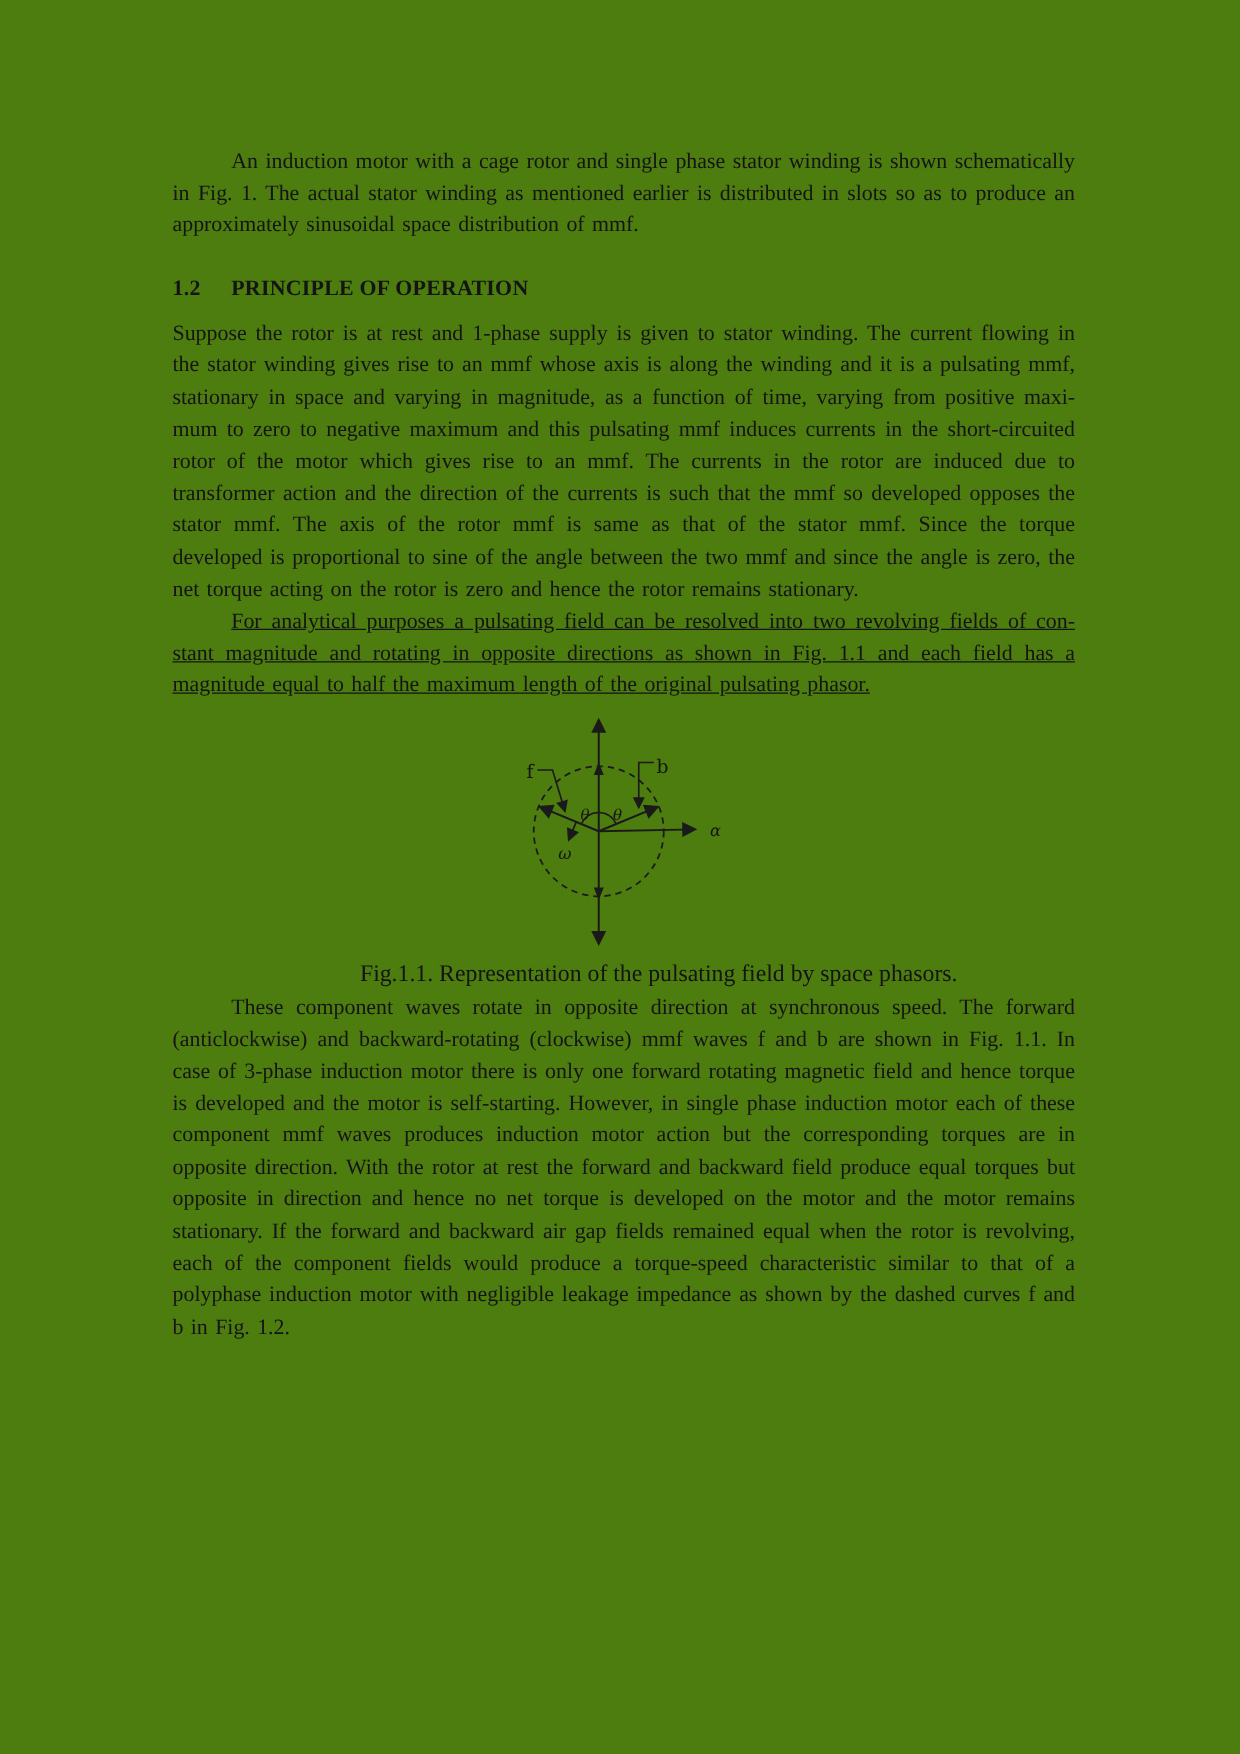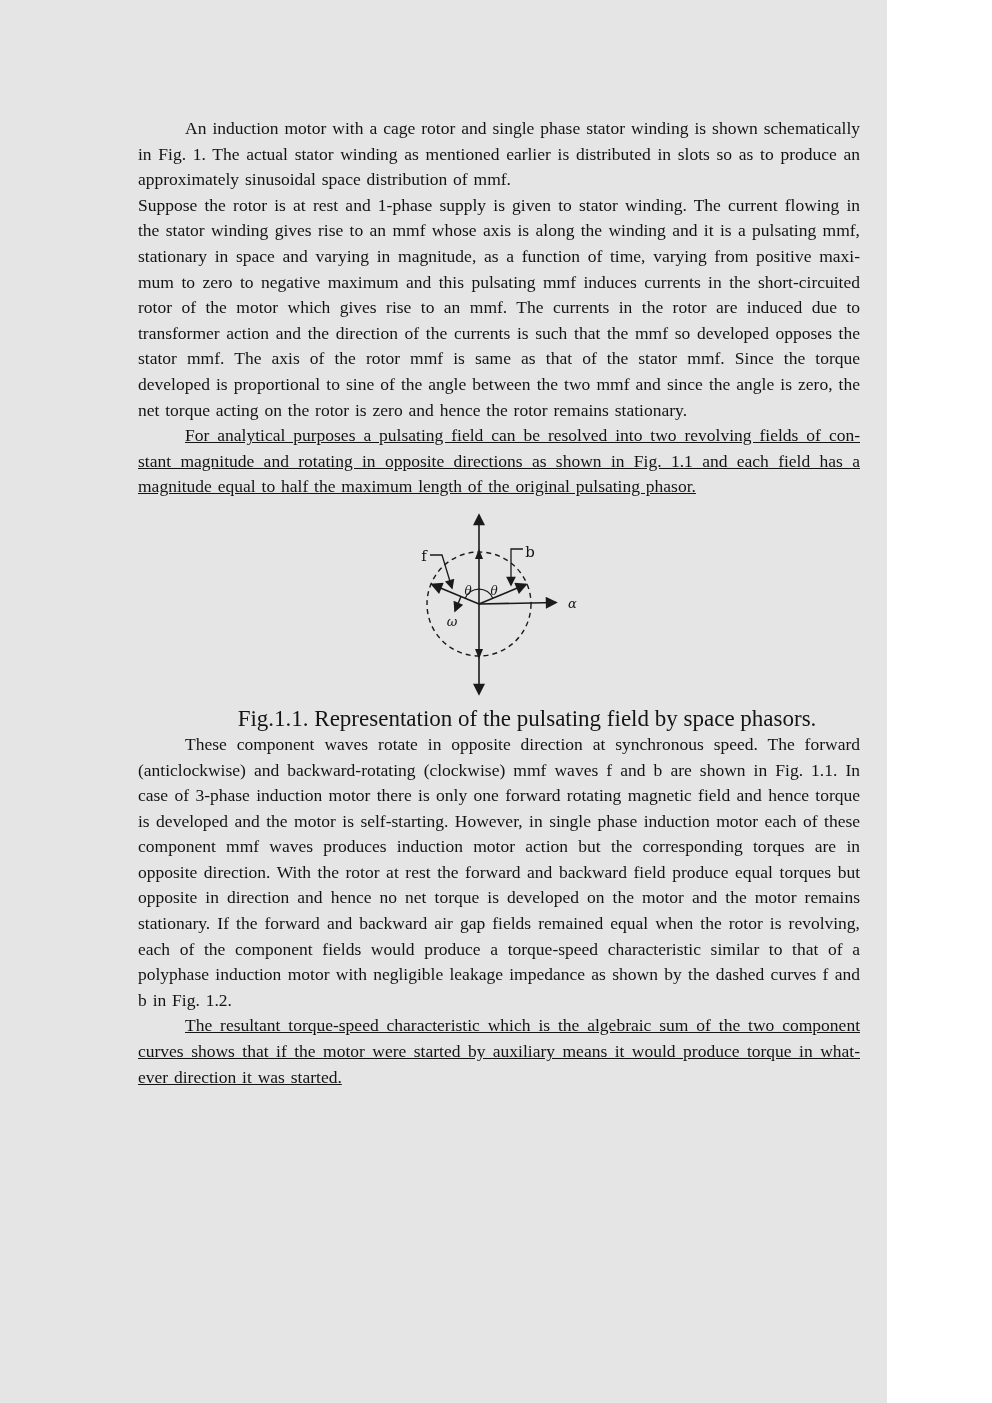--- a/index.html
+++ b/index.html
@@ -1,20 +1,20 @@
 <!DOCTYPE html>
 <html><head>
 <meta charset="utf-8">
 <style>
   html, body { margin: 0; padding: 0; background: #ffffff; }
   .page {
     position: relative;
-    width: 887px;
+    width: 992px;
     height: 1403px;
-    background: #e5e5e5;
+    background: #4d7c0f;
     font-family: "Liberation Serif", serif;
     color: #141414;
     overflow: hidden;
   }
   .content {
     position: absolute;
     left: 138px;
     top: 116px;
     width: 722px;
   }
@@ -37,21 +37,21 @@
   }
   .section-heading .sec-num { width: 47px; }
   .para-gap { margin-top: 8px; text-decoration: underline; }
   .figure-wrap {
     width: 300px;
     height: 200px;
     margin-left: 201px;
     margin-top: 4px;
   }
   .figure-caption {
-    font-size: 23px;
+    font-size: 19px;
     line-height: 26px;
     text-align: center;
     padding-left: 56px;
     margin: 2px 0 0 0;
   }
   .p4 { margin-top: 15px; }
   svg text {
     font-family: "DejaVu Serif", serif;
     fill: #141414;
   }
@@ -61,20 +61,24 @@
   svg line, svg path.leader, svg path.arc, svg circle { stroke: #1a1a1a; }
 </style>
 </head>
 <body>
 
 <div class="page">
   <div class="content">
 
     <p class="body-text indent">An induction motor with a cage rotor and single phase stator winding is shown schematically in Fig. 1. The actual stator winding as mentioned earlier is distributed in slots so as to produce an approximately sinusoidal space distribution of mmf.</p>
 
+    <div class="section-heading">
+      <span class="sec-num">1.2</span>
+      <span>PRINCIPLE OF OPERATION</span>
+    </div>
 
     <p class="body-text">Suppose the rotor is at rest and 1-phase supply is given to stator winding. The current flowing in the stator winding gives rise to an mmf whose axis is along the winding and it is a pulsating mmf, stationary in space and varying in magnitude, as a function of time, varying from positive maxi-mum to zero to negative maximum and this pulsating mmf induces currents in the short-circuited rotor of the motor which gives rise to an mmf. The currents in the rotor are induced due to transformer action and the direction of the currents is such that the mmf so developed opposes the stator mmf. The axis of the rotor mmf is same as that of the stator mmf. Since the torque developed is proportional to sine of the angle between the two mmf and since the angle is zero, the net torque acting on the rotor is zero and hence the rotor remains stationary.</p>
 
     <p class="body-text indent para-gap">For analytical purposes a pulsating field can be resolved into two revolving fields of con-stant magnitude and rotating in opposite directions as shown in Fig. 1.1 and each field has a magnitude equal to half the maximum length of the original pulsating phasor.</p>
 
     <div class="figure-wrap">
       <svg width="300" height="200" viewBox="0 0 300 200">
         <defs>
           <marker id="arr" viewBox="0 0 10 10" refX="8.5" refY="5" markerWidth="9" markerHeight="7.5" orient="auto-start-reverse">
             <path d="M0,0 L10,5 L0,10 z" fill="#1a1a1a"></path>
@@ -107,16 +111,15 @@
 
         <text class="lbl" text-anchor="middle" x="191" y="53">b</text>
         <path class="leader" d="M184,45 L172,45 L172,81" fill="none" stroke-width="1.3" marker-end="url(#arr)"></path>
       </svg>
     </div>
 
     <p class="figure-caption">Fig.1.1. Representation of the pulsating field by space phasors.</p>
 
     <p class="body-text indent p4">These component waves rotate in opposite direction at synchronous speed. The forward (anticlockwise) and backward-rotating (clockwise) mmf waves f and b are shown in Fig. 1.1. In case of 3-phase induction motor there is only one forward rotating magnetic field and hence torque is developed and the motor is self-starting. However, in single phase induction motor each of these component mmf waves produces induction motor action but the corresponding torques are in opposite direction. With the rotor at rest the forward and backward field produce equal torques but opposite in direction and hence no net torque is developed on the motor and the motor remains stationary. If the forward and backward air gap fields remained equal when the rotor is revolving, each of the component fields would produce a torque-speed characteristic similar to that of a polyphase induction motor with negligible leakage impedance as shown by the dashed curves f and b in Fig. 1.2.</p>
 
-    <p class="body-text indent para-gap">The resultant torque-speed characteristic which is the algebraic sum of the two component curves shows that if the motor were started by auxiliary means it would produce torque in what-ever direction it was started.</p>
 
   </div>
 </div>
 
 </body></html>

